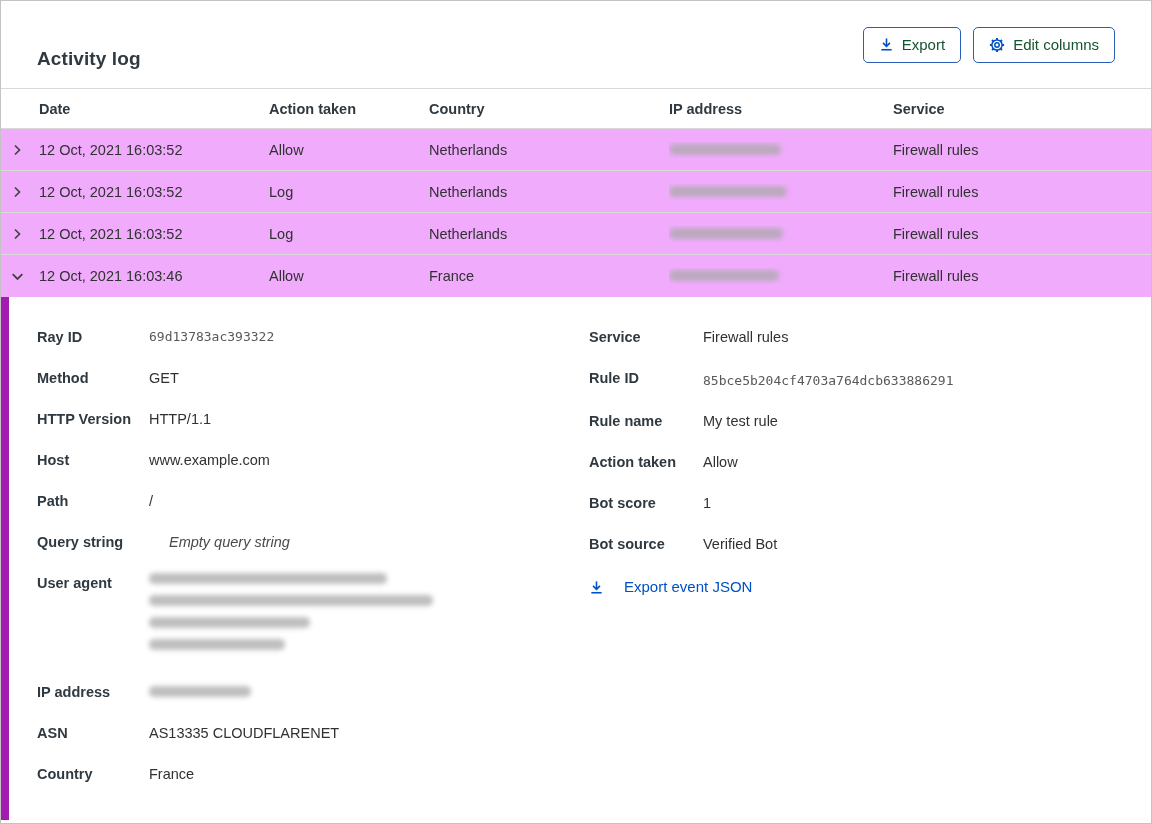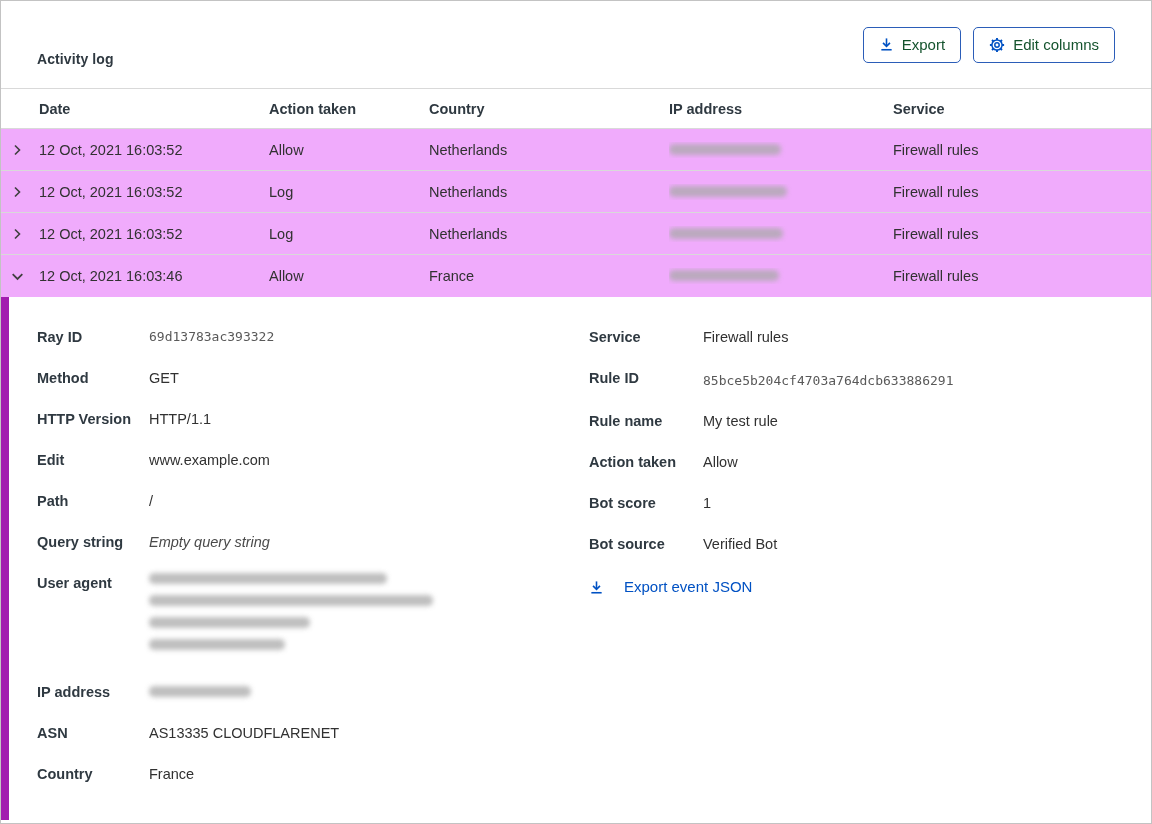--- a/index.html
+++ b/index.html
@@ -11,21 +11,21 @@
     border: 1px solid #c3c3c3;
     overflow: hidden;
     position: relative;
   }
   
   .topbar {
     height: 87px;
     display: flex; align-items: center; justify-content: space-between;
     padding: 0 36px;
   }
-  .page-title { font-size: 14px; font-weight: 700; color: #2f3941; letter-spacing: .1px; margin-top: 28px; }
+  .page-title { font-size: 19px; font-weight: 700; color: #2f3941; letter-spacing: .1px; margin-top: 28px; }
   .actions { display: flex; gap: 12px; }
   .btn {
     display: inline-flex; align-items: center; gap: 8px;
     height: 36px; padding: 0 15px;
     background: #fff;
     border: 1px solid #2b5db8; border-radius: 5px;
     color: #14532d; font-size: 15px; font-family: inherit;
     cursor: pointer;
   }
   .btn svg { display: block; }
@@ -71,21 +71,21 @@
   .dcol-right { flex: 1; }
   .drow { display: flex; align-items: flex-start; margin-bottom: 21px; }
   .dlabel { font-weight: 700; font-size: 14.5px; color: #2f3941; flex: 0 0 112px; line-height: 20px; }
   .dcol-right .dlabel { flex: 0 0 114px; }
   .dvalue { font-size: 14.5px; line-height: 20px; color: #313131; }
   .dvalue.mono {
     font-family: "DejaVu Sans Mono", monospace;
     font-size: 13px; line-height: 26px; color: #595959;
     max-width: 272px; word-break: break-all;
   }
-  .dvalue.italic { font-style: italic; color: #4a4a4a; }
+  .dvalue.italic { font-style: italic; color: #4a4a4a; margin-left: 20px; }
   .ua-block .redact { display: block; margin-bottom: 11px; }
   .link-row { display: inline-flex; align-items: center; gap: 20px; color: #0051c3; font-size: 15px; cursor: pointer; margin-top: 2px; }
   .link-row span { line-height: 20px; }
 </style>
 </head>
 <body>
 
 <div class="topbar">
   <div class="page-title">Activity log</div>
   <div class="actions">
@@ -184,21 +184,21 @@
     </div>
     <div class="drow">
       <div class="dlabel">Method</div>
       <div class="dvalue">GET</div>
     </div>
     <div class="drow">
       <div class="dlabel">HTTP Version</div>
       <div class="dvalue">HTTP/1.1</div>
     </div>
     <div class="drow">
-      <div class="dlabel">Edit</div>
+      <div class="dlabel">Host</div>
       <div class="dvalue">www.example.com</div>
     </div>
     <div class="drow">
       <div class="dlabel">Path</div>
       <div class="dvalue">/</div>
     </div>
     <div class="drow">
       <div class="dlabel">Query string</div>
       <div class="dvalue italic">Empty query string</div>
     </div>

